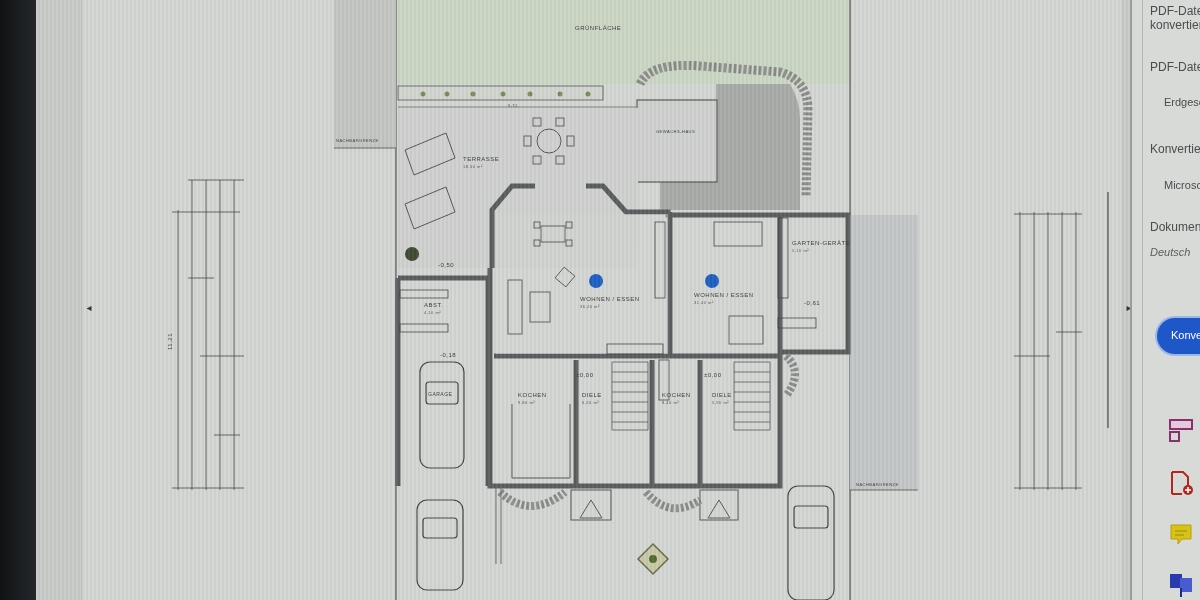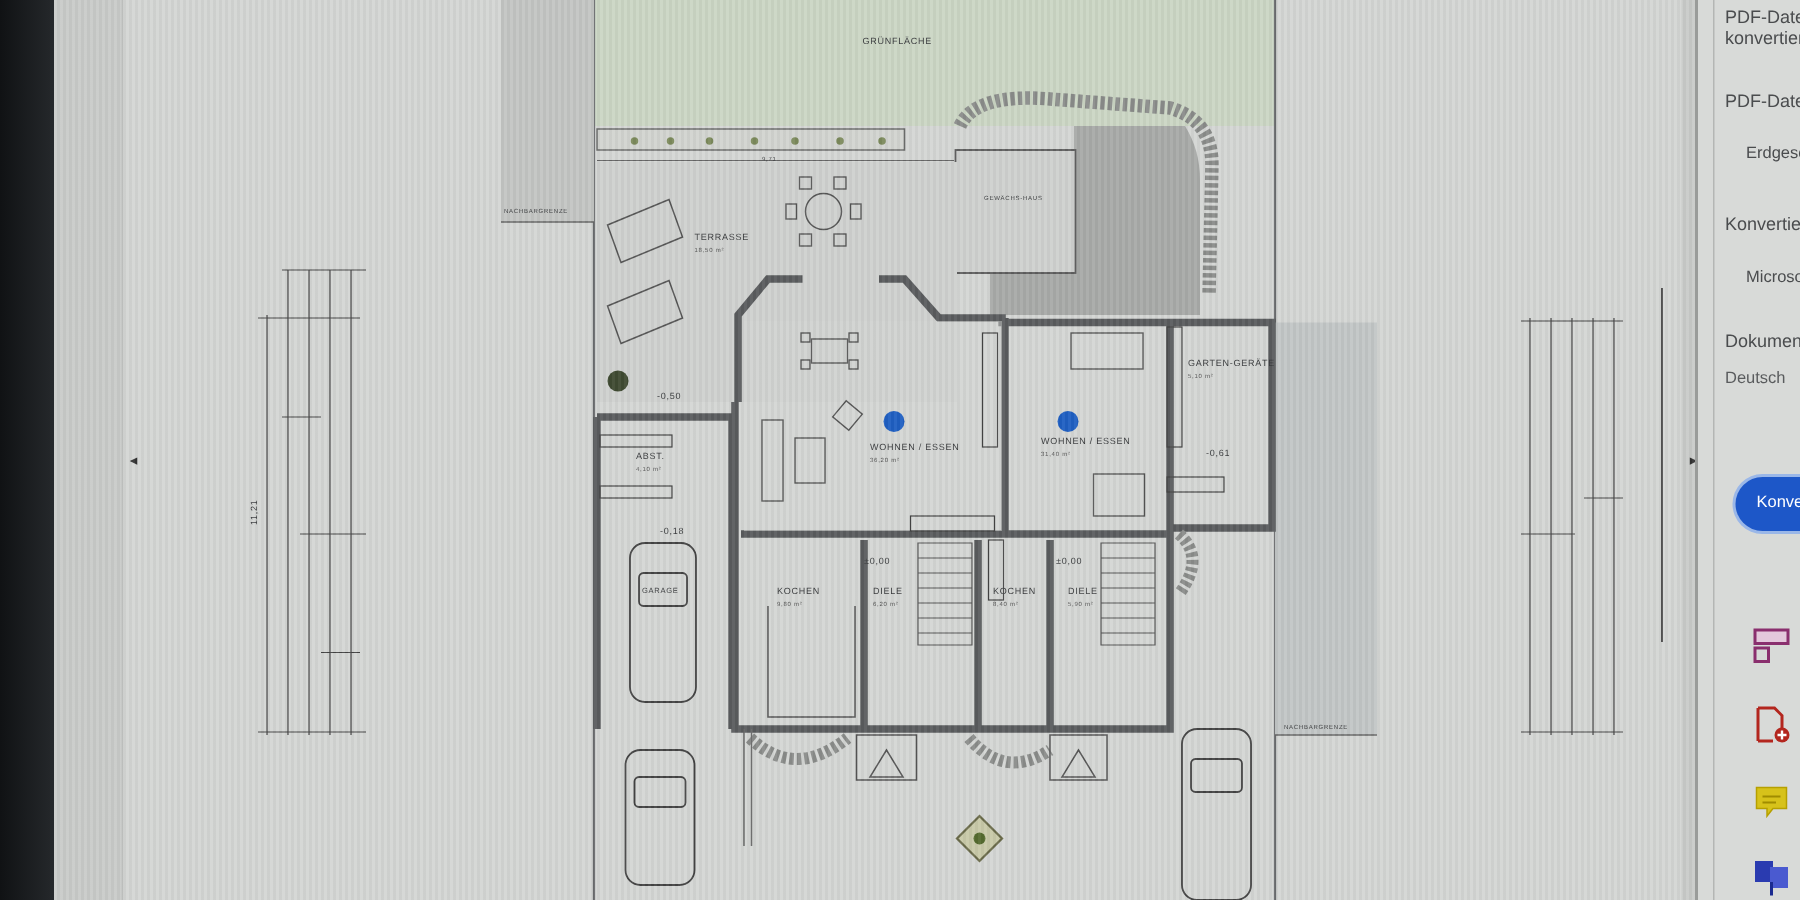--- a/index.html
+++ b/index.html
@@ -18,21 +18,21 @@
   
   .plan { position: absolute; left: 0; top: 0; width: 1094px; height: 600px; }
   .lbl { position: absolute; font-size: 6px; color: #3b3d3f; letter-spacing: 0.5px; white-space: nowrap; line-height: 7px; text-align: left; }
   .lbl .sub { display: block; font-size: 4px; color: #555; }
 
   
   .panel { position: absolute; left: 1130px; top: 0; width: 70px; height: 600px; background: #d8dad8; border-left: 2px solid #9a9c9a; overflow: hidden; }
   .panel .divider { position: absolute; left: 10px; top: 0; width: 1px; height: 600px; background: #b4b6b4; }
   .p-item { position: absolute; left: 18px; font-size: 12px; color: #4a4c4e; white-space: nowrap; line-height: 14px; cursor: pointer; }
   .p-item.sm { font-size: 11px; left: 32px; }
-  .p-sub { position: absolute; left: 28px; font-size: 11px; color: #5a5c5e; white-space: nowrap; }
+  .p-sub { position: absolute; left: 28px; font-size: 11px; color: #5a5c5e; white-space: nowrap; font-style: italic; }
   .p-btn { position: absolute; left: 1157px; top: 318px; width: 60px; height: 36px; border-radius: 18px; background: #1d57c8; box-shadow: 0 0 0 2px #9ab7e8; cursor: pointer; color: #fff; font-size: 11px; padding: 11px 0 0 14px; white-space: nowrap; }
   .tool-icon { position: absolute; left: 1168px; width: 26px; height: 26px; cursor: pointer; }
 </style>
 </head>
 <body>
 
 <div class="bezel"></div>
 
 <div class="viewer">
   <div class="page"></div>

